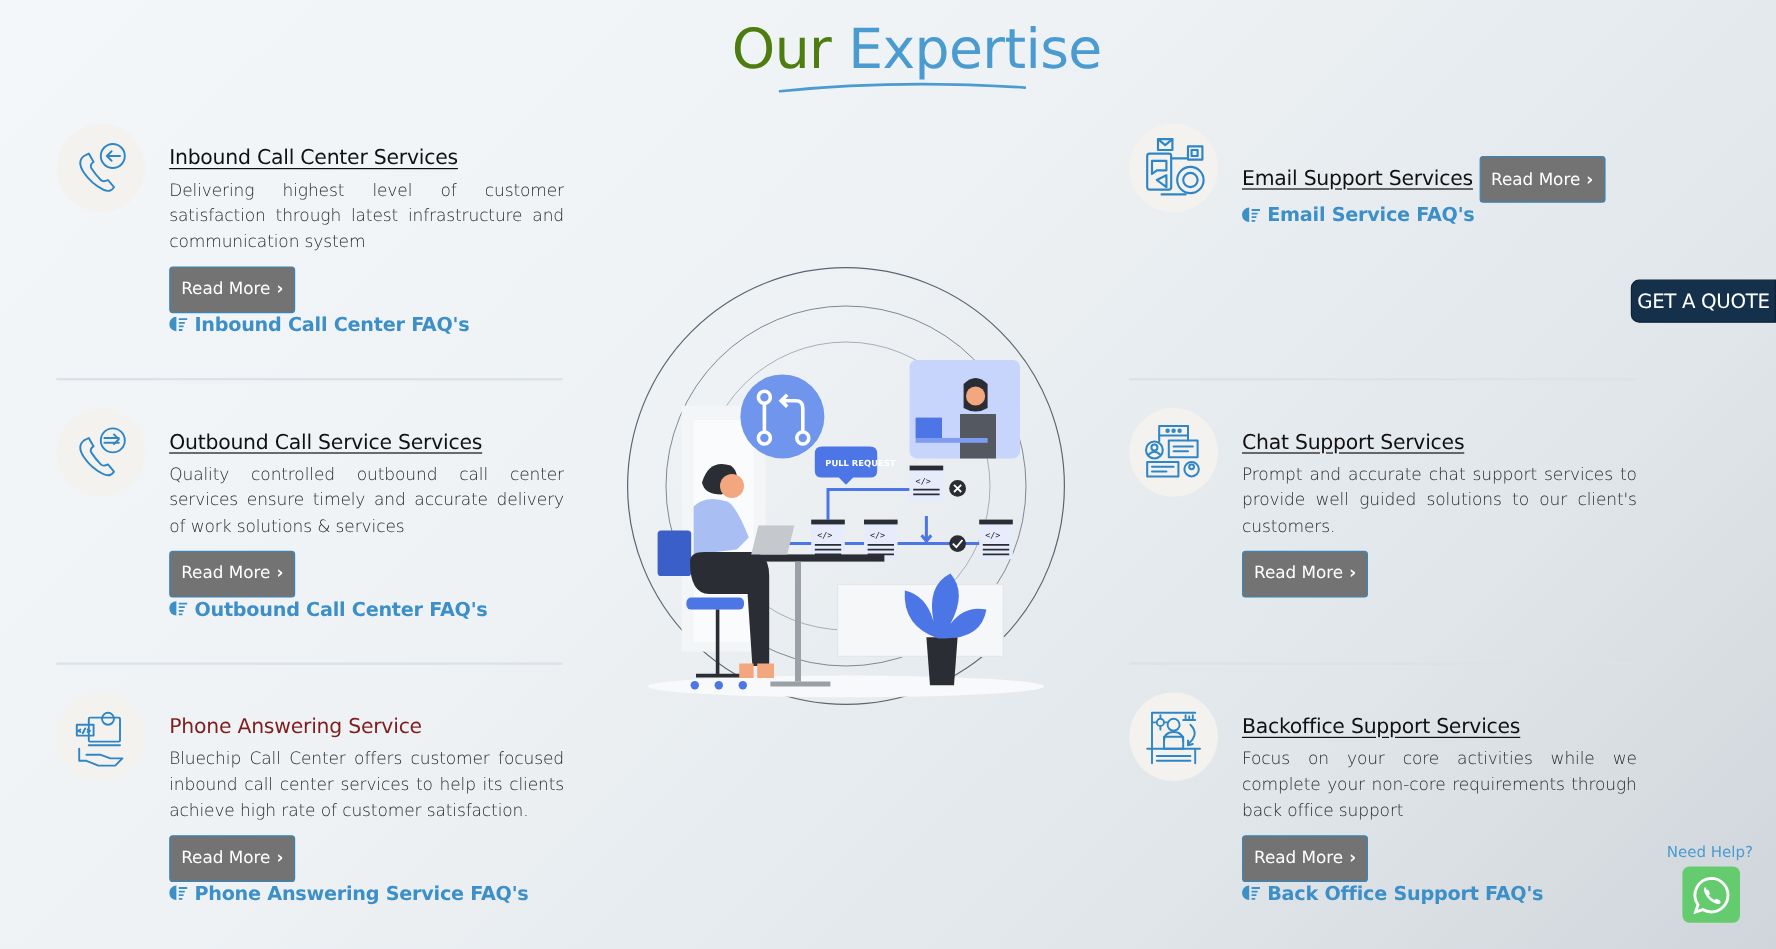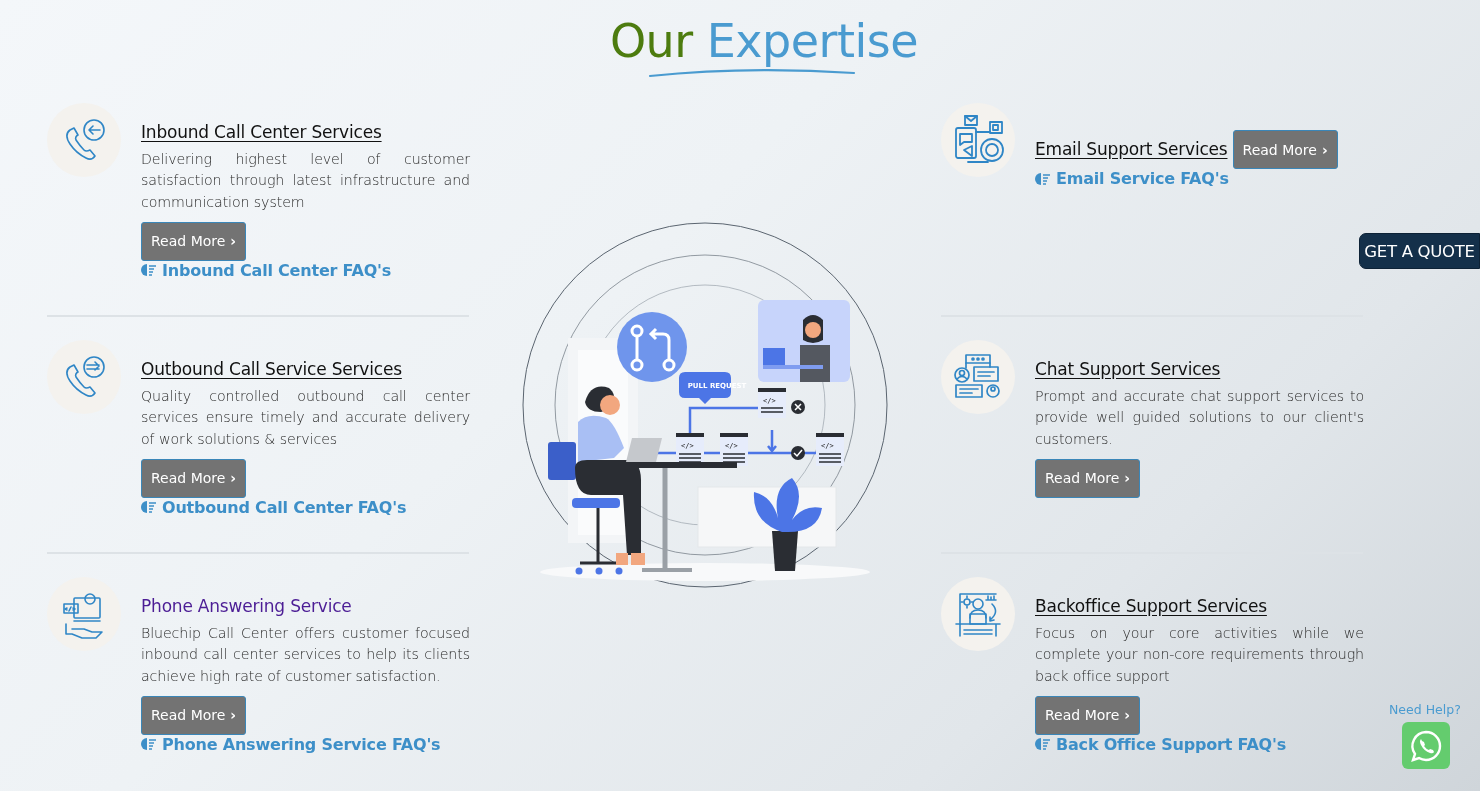--- a/index.html
+++ b/index.html
@@ -32,21 +32,21 @@
   }
   .service .content { position: absolute; left: 94px; top: 12px; width: 329px; }
   .service.right .content { width: 329px; }
   .service-title {
     display: inline-block;
     font-size: 17px; font-weight: 500; color: #111;
     text-decoration: underline; text-underline-offset: 3px;
     letter-spacing: -0.2px;
     line-height: 22px;
   }
-  .service-title.blue { color: #4c1d95; text-decoration: none; }
+  .service-title.blue { color: #7f1d1d; text-decoration: none; }
   .service-desc {
     margin-top: 6px;
     font-size: 14.2px; line-height: 21.3px; color: #2a2a2a;
     text-align: justify; font-weight: 300;
     letter-spacing: -0.1px;
   }
   .read-more {
     display: inline-flex; align-items: center; gap: 5px;
     margin-top: 9px;
     background: #737373; color: #fff;

